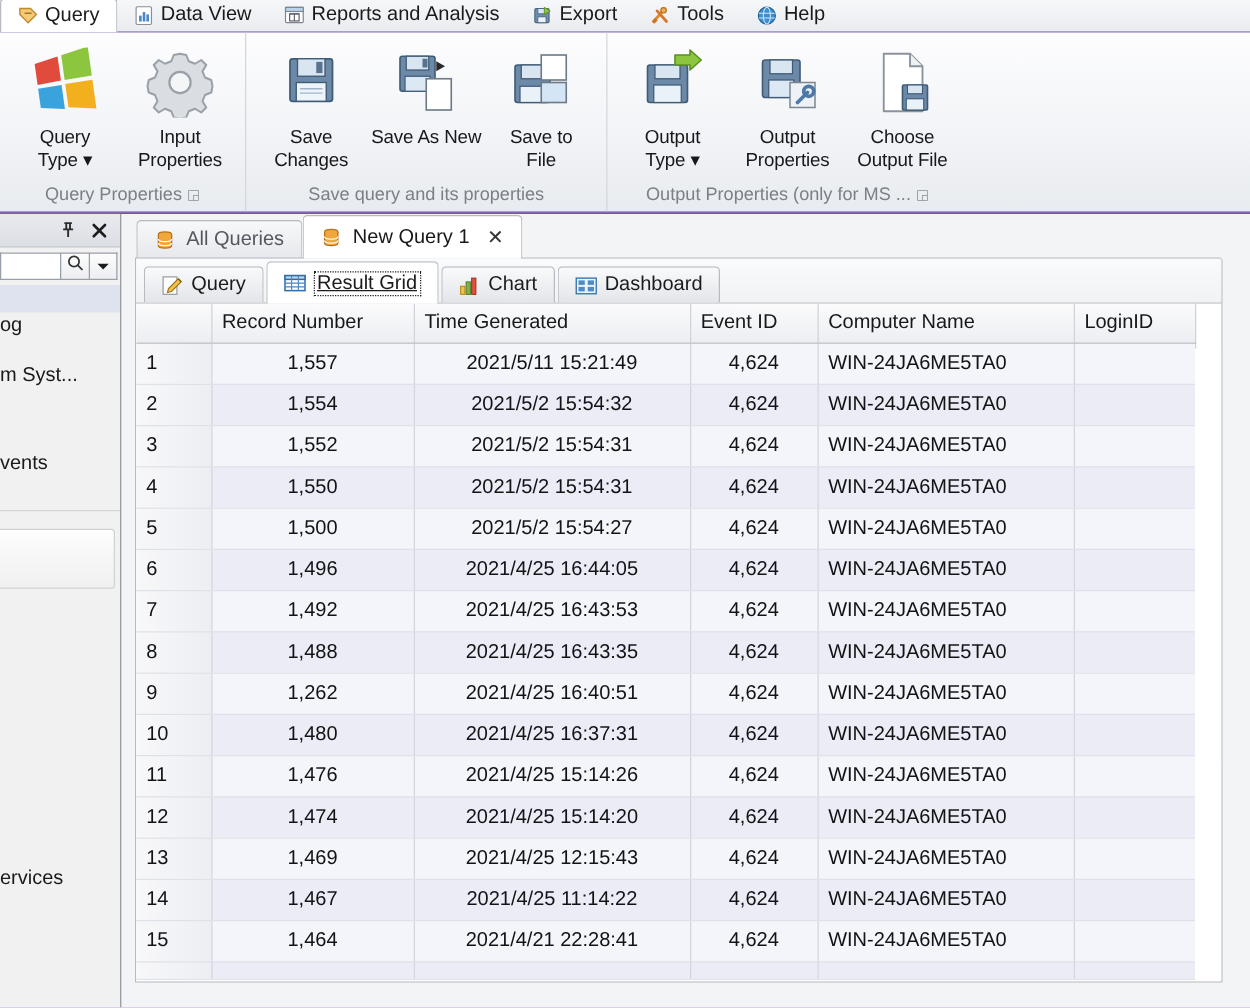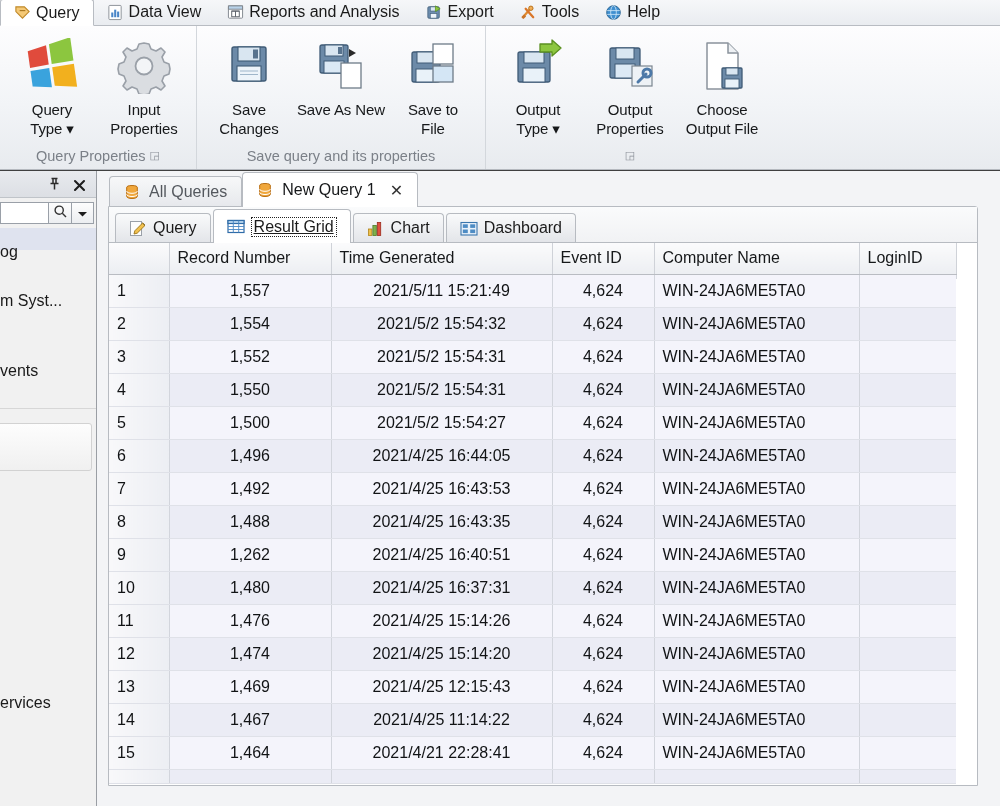--- a/index.html
+++ b/index.html
@@ -3,21 +3,21 @@
 <meta charset="utf-8">
 <style>
   * { box-sizing: border-box; margin: 0; padding: 0; }
   html, body {
     width: 1000px; height: 806px;
     overflow: hidden;
     font-family: "Liberation Sans", sans-serif;
     background: #ffffff;
     -webkit-font-smoothing: antialiased;
   }
-  #app { position: relative; width: 1000px; height: 806px; background: #404040; }
+  #app { position: relative; width: 1000px; height: 806px; background: #4c1d95; }
 
   
   .menubar {
     position: absolute; left: 0; top: 0; width: 1000px; height: 26px;
     background: linear-gradient(to bottom, #f6f7f9 0%, #e9ecf0 100%);
     border-bottom: 1px solid #b8bcc2;
     display: flex; align-items: flex-end;
   }
   .menutab {
     display: flex; align-items: center; gap: 5px;
@@ -335,20 +335,21 @@
                 <path d="M34 5 v10 h10" fill="#eef1f4" stroke="#8a939c" stroke-width="1.5"></path>
                 <rect x="28" y="30" width="20" height="20" rx="1" fill="#6c8aa8" stroke="#3f5b76" stroke-width="1.3"></rect>
                 <rect x="32" y="30" width="12" height="7" fill="#d9e6f1" stroke="#3f5b76" stroke-width=".9"></rect>
                 <rect x="31" y="41" width="14" height="9" fill="#e9f2f9" stroke="#3f5b76" stroke-width=".9"></rect>
               </svg></span>
             <span class="lbl">Choose
 Output File</span>
           </div>
         </div>
         <div class="rg-caption">
+          <span>Output Properties (only for MS ...</span>
           <span class="rg-launcher">◲</span>
         </div>
       </div>
     </div>
 
   <div class="leftpanel">
     <div class="lp-titlebar">
       <span style="display:inline-block;width:13px;height:14px;position:relative;">
         <svg width="13" height="14" viewBox="0 0 13 14">
             <g fill="none" stroke="#2b2b2b" stroke-width="1.5">
@@ -383,21 +384,21 @@
               <path d="M1 2 L5.5 6.5 L10 2 Z" fill="#1d1d1d"></path>
             </svg>
         </span>
       </div>
     </div>
 
     <div class="lp-tree">
       <div class="lp-sel" style="position:absolute;left:0;top:0;width:97px;height:22px;"></div>
       <div class="lp-sep" style="top:180px;"></div>
       <div class="lp-card" style="top:195px;"></div>
-    <div class="lp-node" style="top: 13px;">
+    <div class="lp-node" style="top: 22px;">
           <span>og</span>
         </div>
         <div class="lp-node" style="top: 62px;">
           <span>m Syst...</span>
         </div>
         <div class="lp-node" style="top: 132px;">
           <span>vents</span>
         </div>
         <div class="lp-node" style="top: 464px;">
           <span>ervices</span>

